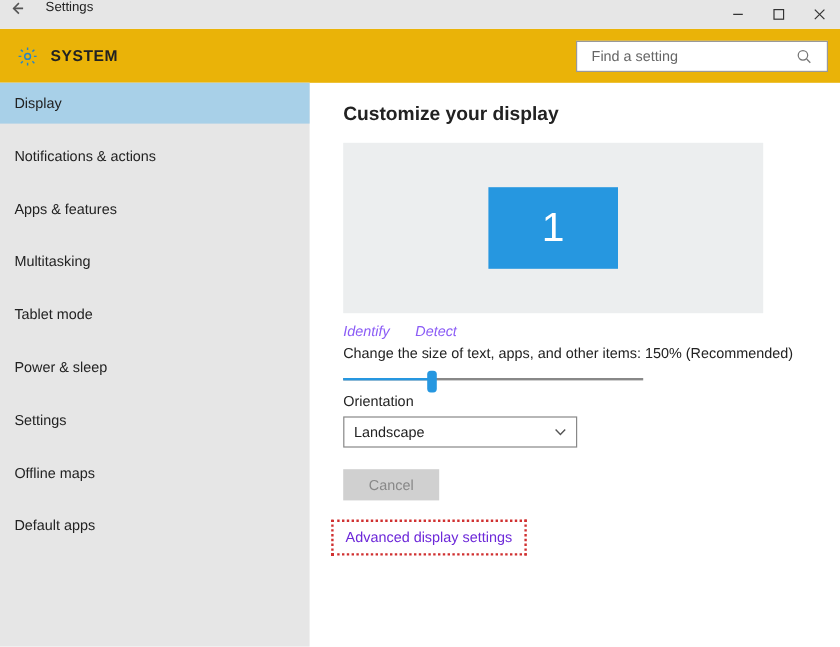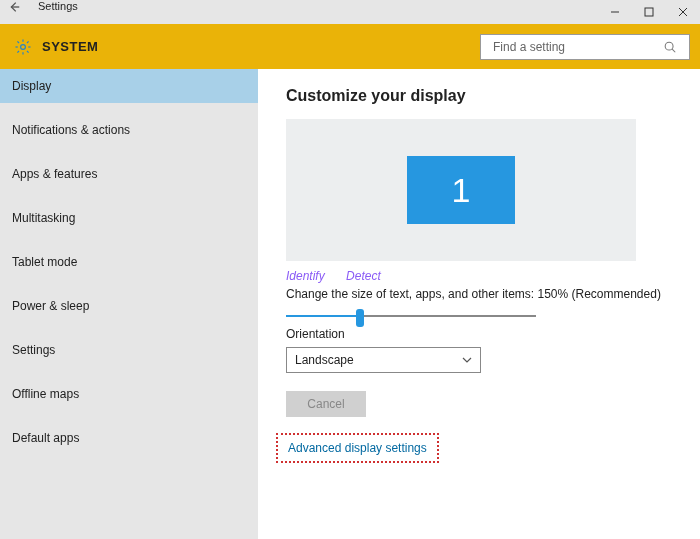--- a/index.html
+++ b/index.html
@@ -29,21 +29,21 @@
   .label { margin-top: 4px; font-size: 12px; }
   .slider-wrap { margin-top: 8px; width: 250px; height: 14px; position: relative; }
   .slider-track { position:absolute; left:0; right:0; top:6px; height:2px; background:#888; }
   .slider-fill { position:absolute; left:0; top:6px; height:2px; background:#2697e0; width: 74px; }
   .slider-thumb { position:absolute; left:70px; top:0; width:8px; height:18px; background:#2697e0; border-radius:3px; }
   .dropdown { margin-top: 6px; width: 195px; height: 26px; border:1px solid #888; display:flex; align-items:center; padding:0 8px; font-size:12px; position:relative; }
   .dropdown .chev { position:absolute; right:8px; }
   .btns { margin-top: 18px; display:flex; gap: 14px; }
   .btn { width: 80px; height: 26px; background:#d0d0d0; display:flex; align-items:center; justify-content:center; font-size:12px; color:#888; }
   .adv-wrap { margin-top: 16px; border: 2px dotted #d03030; padding: 6px 10px; display:inline-block; position:relative; left:-10px;}
-  .adv { color:#0369a1; font-size:12px; }
+  .adv { color:#6d28d9; font-size:12px; }
   svg { display:block; }
 </style>
 </head>
 <body>
 
 <div class="titlebar">
   <div class="back">
     <svg width="14" height="14" viewBox="0 0 16 16">
         <path d="M10 3 L5 8 L10 13" stroke="#555" stroke-width="1.5" fill="none"></path>
         <path d="M5 8 H14" stroke="#555" stroke-width="1.5"></path>

